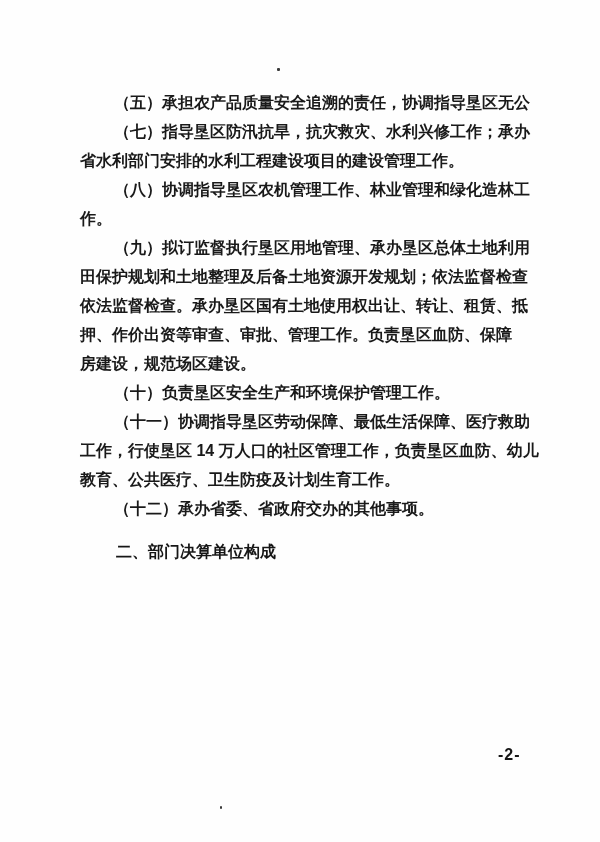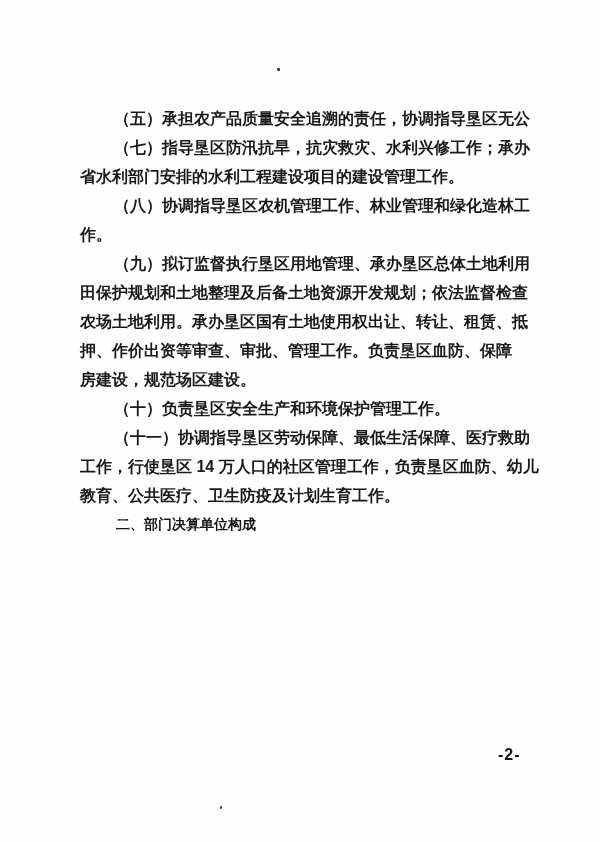--- a/index.html
+++ b/index.html
@@ -11,35 +11,36 @@
     position: relative;
     width: 600px;
     height: 842px;
     background: #fefefe;
     overflow: hidden;
     font-family: "Liberation Sans", sans-serif;
   }
   .body-text {
     position: absolute;
     left: 80px;
-    top: 104px;
+    top: 88px;
     width: 454px;
     color: #191919;
     font-size: 16px;
     line-height: 29px;
     font-weight: bold;
     letter-spacing: 0px;
     text-align: justify;
   }
   .para { margin: 0; padding: 0; }
   .para .line { white-space: nowrap; }
   .para .line:first-child { text-indent: 34px; }
   .section-heading {
+    margin-top: 14px;
     text-indent: 36px;
-    font-size: 14px;
+    font-size: 16px;
     font-weight: bold;
     color: #161616;
     white-space: nowrap;
   }
   .page-number {
     position: absolute;
     left: 498px;
     top: 746px;
     font-size: 16px;
     font-weight: bold;
@@ -70,30 +71,33 @@
         <div class="line">（七）指导垦区防汛抗旱，抗灾救灾、水利兴修工作；承办</div>
         <div class="line">省水利部门安排的水利工程建设项目的建设管理工作。</div>
       </div>
     <div class="para">
         <div class="line">（八）协调指导垦区农机管理工作、林业管理和绿化造林工</div>
         <div class="line">作。</div>
       </div>
     <div class="para">
         <div class="line">（九）拟订监督执行垦区用地管理、承办垦区总体土地利用</div>
         <div class="line">田保护规划和土地整理及后备土地资源开发规划；依法监督检查</div>
-        <div class="line">农场土地利用。承办垦区国有土地使用权出让、转让、租赁、抵</div>
+        <div class="line">依法监督检查。承办垦区国有土地使用权出让、转让、租赁、抵</div>
         <div class="line">押、作价出资等审查、审批、管理工作。负责垦区血防、保障</div>
         <div class="line">房建设，规范场区建设。</div>
       </div>
     <div class="para">
         <div class="line">（十）负责垦区安全生产和环境保护管理工作。</div>
       </div>
     <div class="para">
         <div class="line">（十一）协调指导垦区劳动保障、最低生活保障、医疗救助</div>
         <div class="line">工作，行使垦区 14 万人口的社区管理工作，负责垦区血防、幼儿</div>
         <div class="line">教育、公共医疗、卫生防疫及计划生育工作。</div>
       </div>
+    <div class="para">
+        <div class="line">（十二）承办省委、省政府交办的其他事项。</div>
+      </div>
     <div class="section-heading">二、部门决算单位构成</div>
   </div>
 
   <div class="page-number">-2-</div>
 
 </div>
 
 </body></html>

